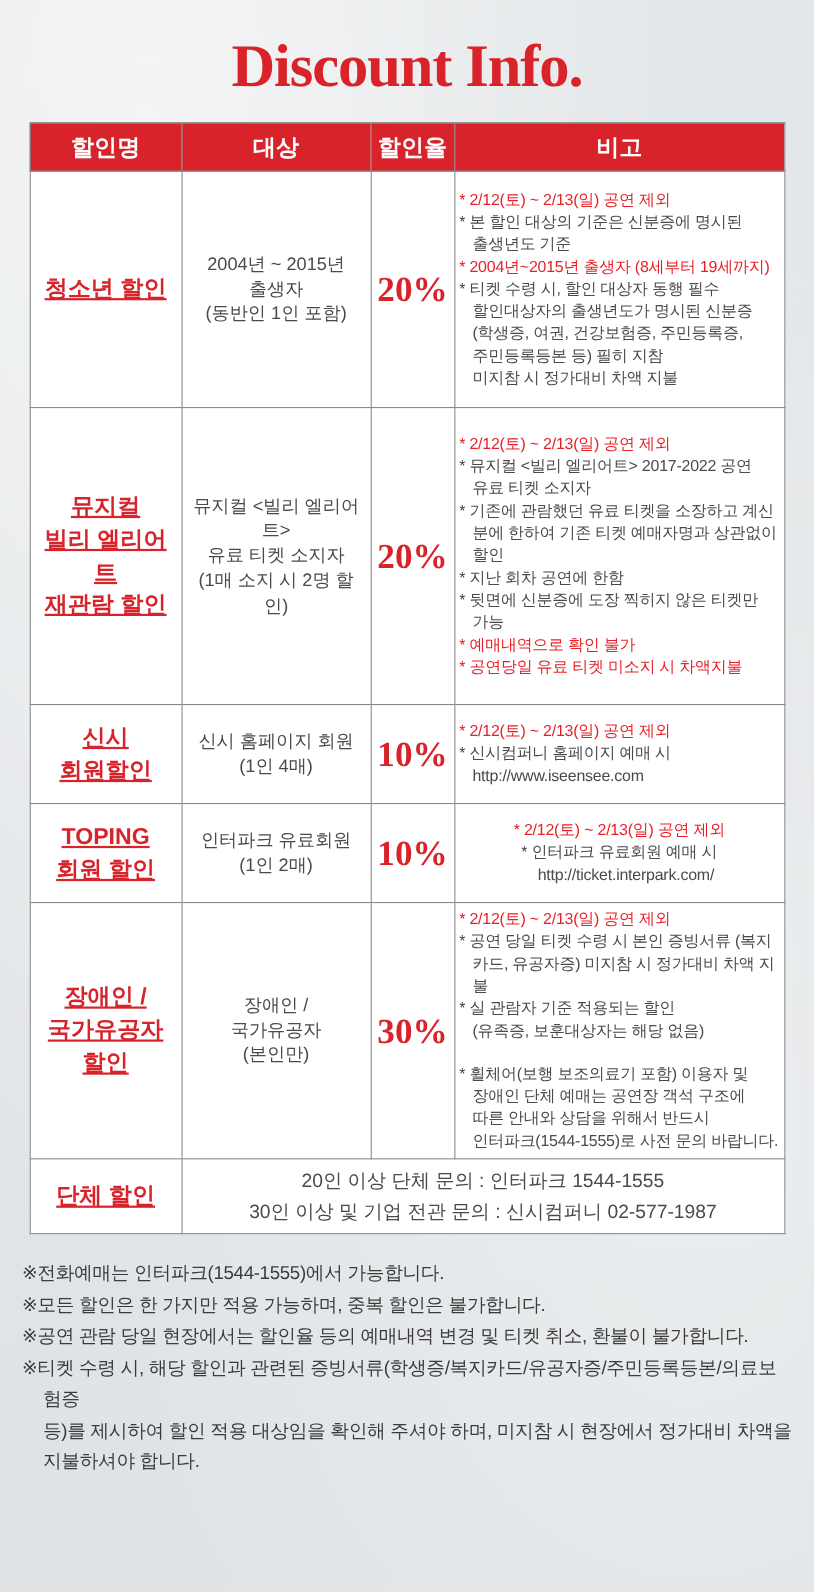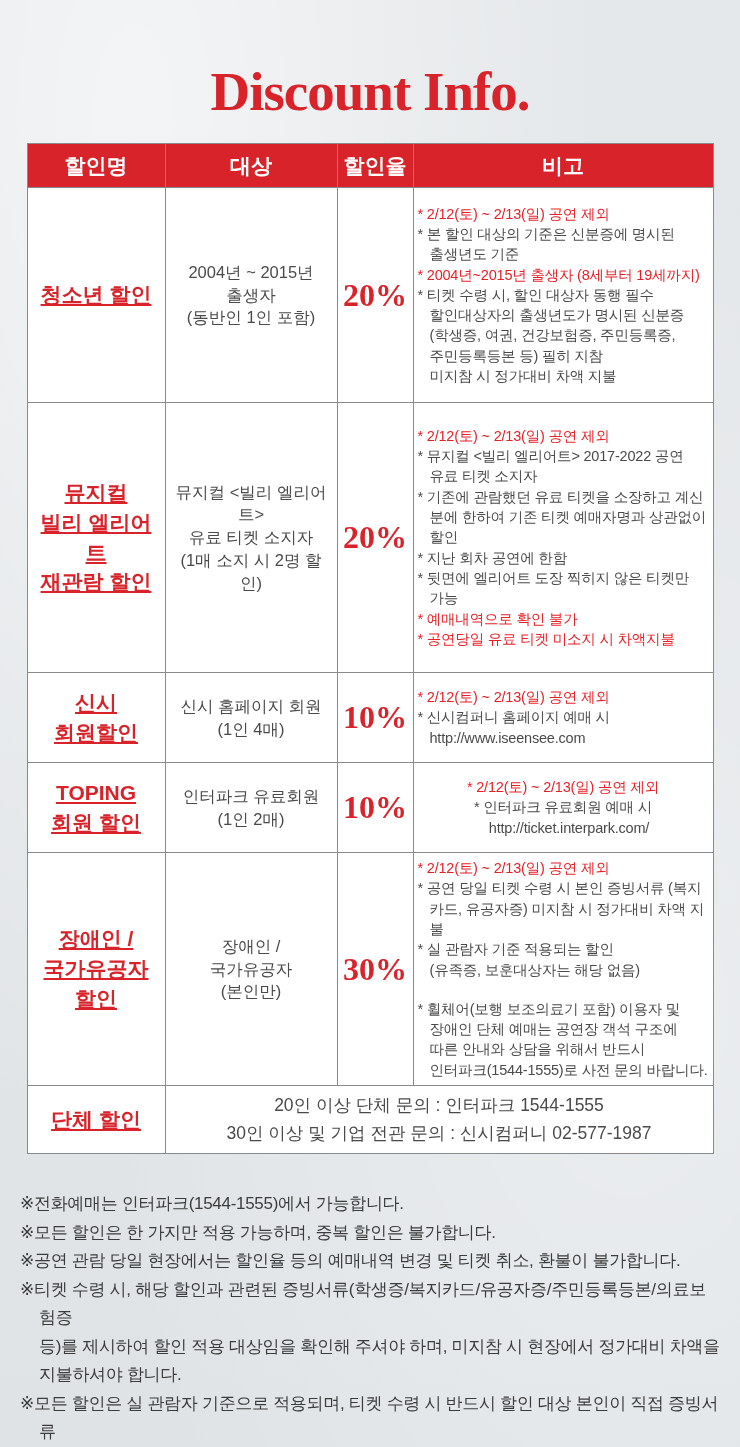--- a/index.html
+++ b/index.html
@@ -15,21 +15,21 @@
   body{
     width:740px;height:1447px;overflow:hidden;
     font-family:"Liberation Sans","DejaVu Sans",sans-serif;
     background-color:var(--background);
     background-image:
       radial-gradient(ellipse at 18% 8%, rgba(255,255,255,.55), rgba(255,255,255,0) 55%),
       radial-gradient(ellipse at 85% 70%, rgba(255,255,255,.35), rgba(255,255,255,0) 60%),
       linear-gradient(180deg,#e5e8ea 0%,#dfe3e6 100%);
   }
   .title{
-    margin:60px 0 20px;
+    margin:28px 0 20px;
     text-align:center;
     font-family:"Liberation Serif","DejaVu Serif",serif;
     font-weight:bold;
     font-size:55px;
     letter-spacing:-1px;
     color:var(--accent-red);
   }
   table.discount{
     width:686px;margin:0 auto;
     border-collapse:collapse;table-layout:fixed;
@@ -75,21 +75,21 @@
   tr.r2 td{height:270px;}
   tr.r3 td{height:90px;}
   tr.r4 td{height:90px;text-align:center;}
   tr.r5 td{height:233px;}
   tr.r6 td{height:68px;}
   td.group{
     text-align:center;font-size:17.5px;line-height:1.55;
     color:var(--body-text);white-space:pre-line;
   }
   .footnotes{
-    width:700px;margin:36px auto 0;
+    width:700px;margin:22px auto 0;
   }
   .footnote{
     font-size:17px;line-height:1.68;letter-spacing:-0.3px;
     color:var(--footnote-text);
     white-space:pre-line;
     padding-left:19px;text-indent:-19px;
   }
 </style>
 </head>
 <body>
@@ -139,21 +139,21 @@
 (1매 소지 시 2명 할인)</td>
       <td class="rate">20%</td>
       <td class="notes">
         <div class="note red">* 2/12(토) ~ 2/13(일) 공연 제외</div>
         <div class="note">* 뮤지컬 &lt;빌리 엘리어트&gt; 2017-2022 공연
 유료 티켓 소지자</div>
         <div class="note">* 기존에 관람했던 유료 티켓을 소장하고 계신
 분에 한하여 기존 티켓 예매자명과 상관없이
 할인</div>
         <div class="note">* 지난 회차 공연에 한함</div>
-        <div class="note">* 뒷면에 엘리어트 도장 찍히지 않은 티켓만
+        <div class="note">* 뒷면에 신분증에 도장 찍히지 않은 티켓만
 가능</div>
         <div class="note red">* 예매내역으로 확인 불가</div>
         <div class="note red">* 공연당일 유료 티켓 미소지 시 차액지불</div>
       </td>
     </tr>
     <tr class="r3">
       <td class="name">신시
 회원할인</td>
       <td class="target">신시 홈페이지 회원
 (1인 4매)</td>
@@ -204,15 +204,13 @@
   </tbody>
 </table>
 
 <div class="footnotes">
   <div class="footnote">※전화예매는 인터파크(1544-1555)에서 가능합니다.</div>
   <div class="footnote">※모든 할인은 한 가지만 적용 가능하며, 중복 할인은 불가합니다.</div>
   <div class="footnote">※공연 관람 당일 현장에서는 할인율 등의 예매내역 변경 및 티켓 취소, 환불이 불가합니다.</div>
   <div class="footnote">※티켓 수령 시, 해당 할인과 관련된 증빙서류(학생증/복지카드/유공자증/주민등록등본/의료보험증
 등)를 제시하여 할인 적용 대상임을 확인해 주셔야 하며, 미지참 시 현장에서 정가대비 차액을
 지불하셔야 합니다.</div>
-  <div class="footnote">※모든 할인은 실 관람자 기준으로 적용되며, 티켓 수령 시 반드시 할인 대상 본인이 직접 증빙서류
-확인 후 수령하셔야 합니다. (대리수령 및 양도 불가)</div>
 </div>
 
 </body></html>

